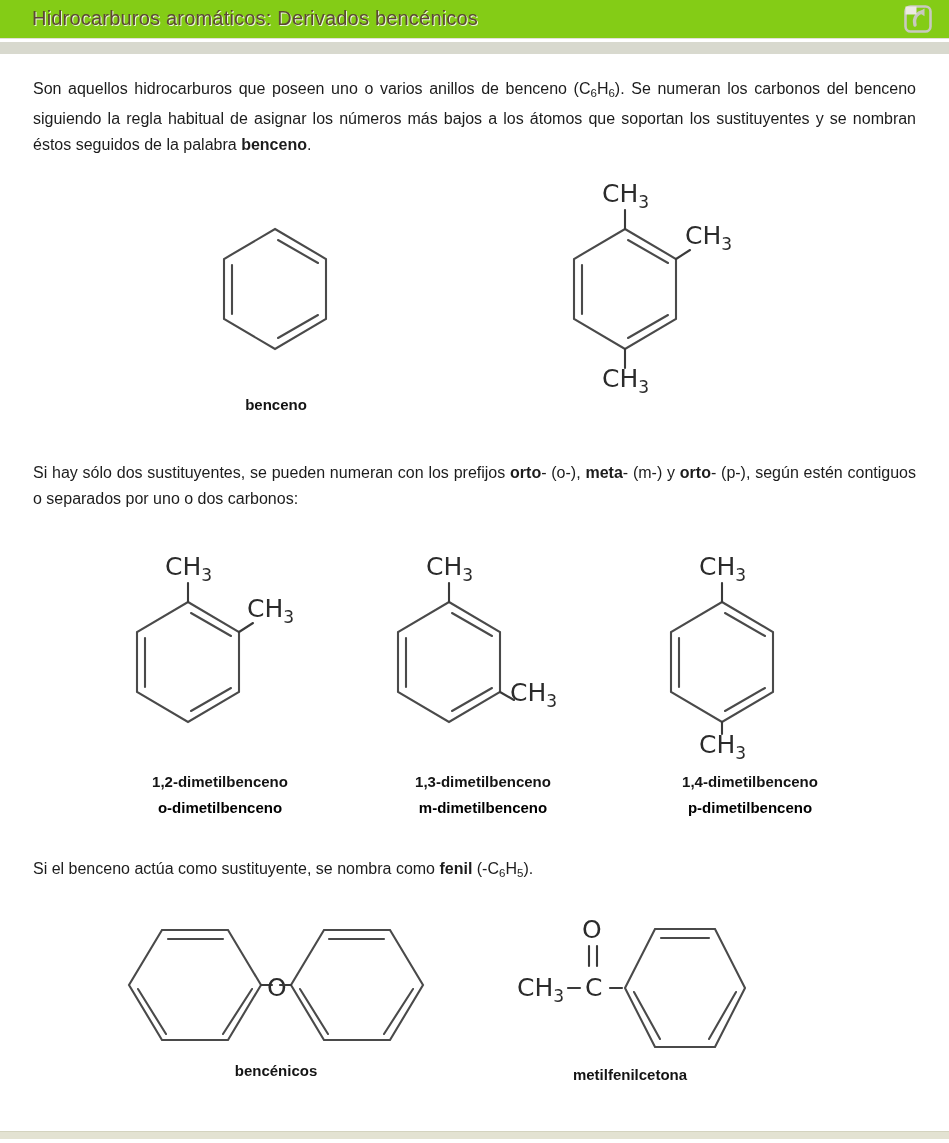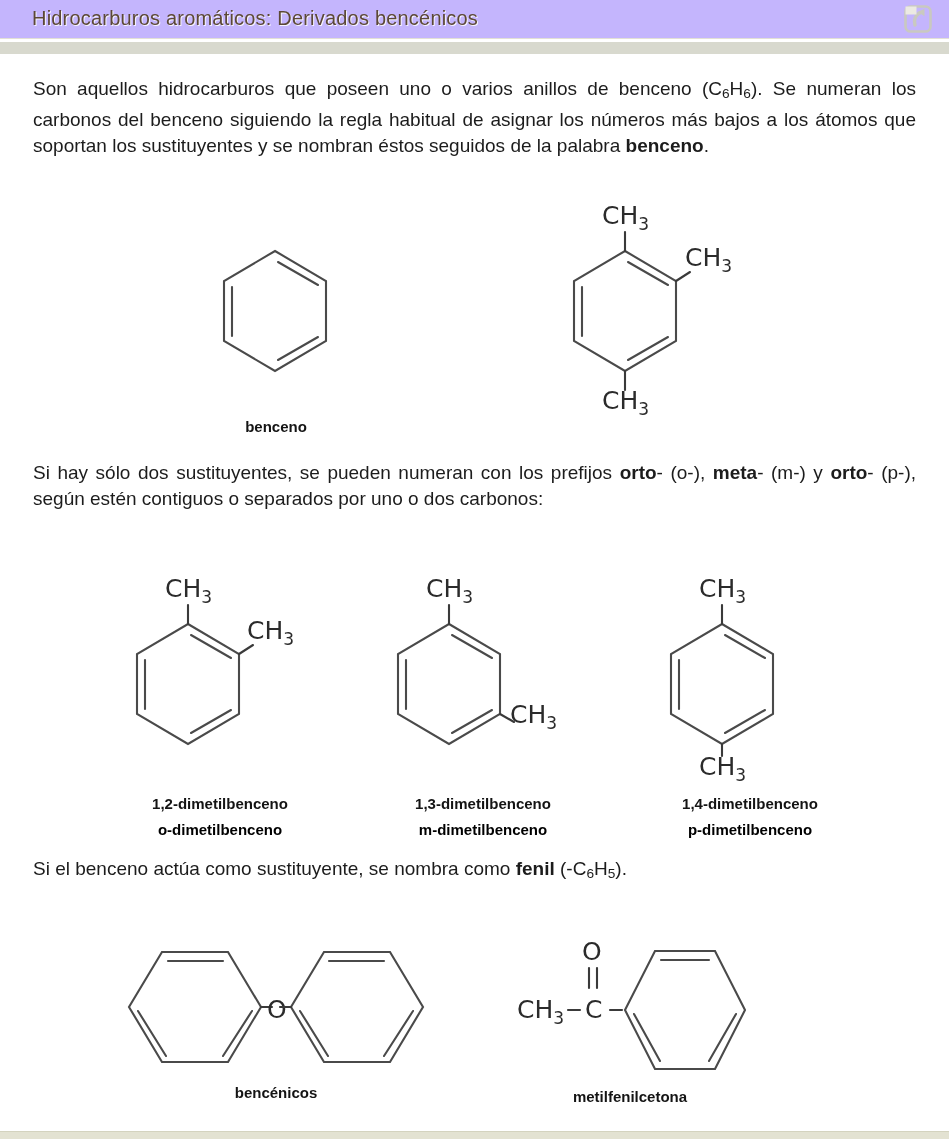--- a/index.html
+++ b/index.html
@@ -14,21 +14,21 @@
     font-family: "Liberation Sans", sans-serif;
     overflow: hidden;
   }
 
   
   .header-band {
     position: absolute;
     left: 0; top: 0;
     width: 949px;
     height: 38px;
-    background: #c4b5fd;
+    background: #84cc16;
     border-bottom: 1px solid #E2E0D6;
   }
   .header-title {
     position: absolute;
     left: 32px;
     top: 7px;
     font-size: 20px;
     color: #5C4836;
     letter-spacing: .2px;
     text-shadow: 1px 1px 0 rgba(255,255,255,.85);
@@ -62,34 +62,34 @@
   
   .content {
     position: absolute;
     left: 0; top: 54px;
     width: 949px;
   }
   p.para {
     margin: 0;
     padding: 0;
     color: #1c1c1c;
-    font-size: 19px;
+    font-size: 16px;
     line-height: 26px;
     text-align: justify;
     text-justify: inter-word;
   }
   .para b { font-weight: bold; }
   sub { font-size: 72%; vertical-align: -0.25em; }
 
   #para-intro { position: absolute; left: 33px; top: 22px; width: 883px; }
   #para-orto  { position: absolute; left: 33px; top: 406px; width: 883px; }
   #para-fenil { position: absolute; left: 33px; top: 802px; width: 883px; }
 
   
-  .mol { position: absolute; margin-top: 22px; }
+  .mol { position: absolute; }
   .mol svg { display: block; }
   .mol-name {
     text-align: center;
     font-size: 15px;
     font-weight: bold;
     color: #141414;
     margin-top: 2px;
     white-space: nowrap;
   }
   .mol-alias {

